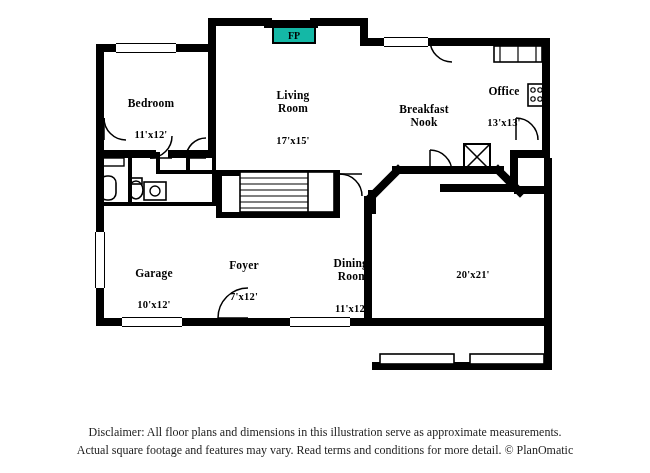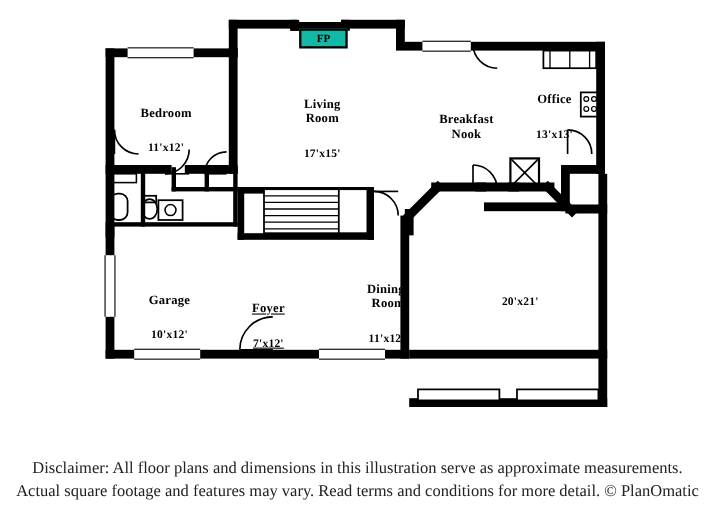--- a/index.html
+++ b/index.html
@@ -69,21 +69,21 @@
     border-left: 1.5px solid #000;
     border-right: 1.5px solid #000;
   }
   .disclaimer {
     position: absolute;
     left: 0;
     right: 0;
     bottom: 14px;
     text-align: center;
     font-family: "Liberation Serif", serif;
-    font-size: 15px;
+    font-size: 12px;
     color: #222222;
     line-height: 1.45;
   }
   .disclaimer .line {
     display: block;
   }
   svg.ov {
     position: absolute;
     left: 0;
     top: 0;
@@ -245,21 +245,21 @@
   <div class="room-label" style="left:458px; top:66px; width:92px;">
     <span class="name">Office</span>
     <span class="dims">13'x13'</span>
   </div>
 
   <div class="room-label" style="left:104px; top:248px; width:100px;">
     <span class="name">Garage</span>
     <span class="dims">10'x12'</span>
   </div>
 
-  <div class="room-label" style="left:198px; top:256px; width:92px;text-decoration:underline;">
+  <div class="room-label" style="left:198px; top:240px; width:92px;">
     <span class="name">Foyer</span>
     <span class="dims">7'x12'</span>
   </div>
 
   <div class="room-label" style="left:272px; top:238px; width:96px;text-align:right;">
     <span class="name">Dining
 Room</span>
     <span class="dims">11'x12'</span>
   </div>
 

